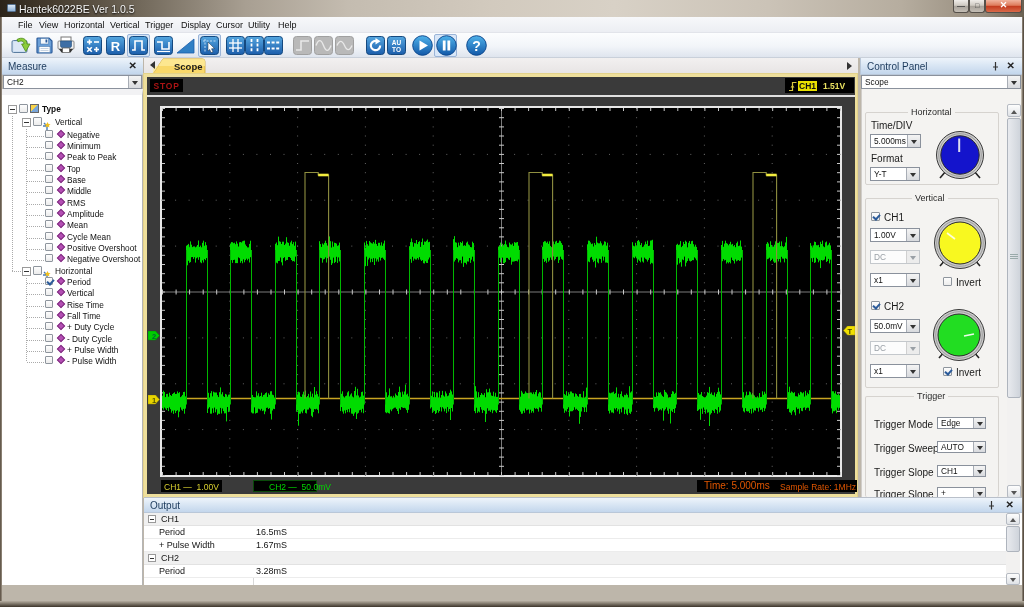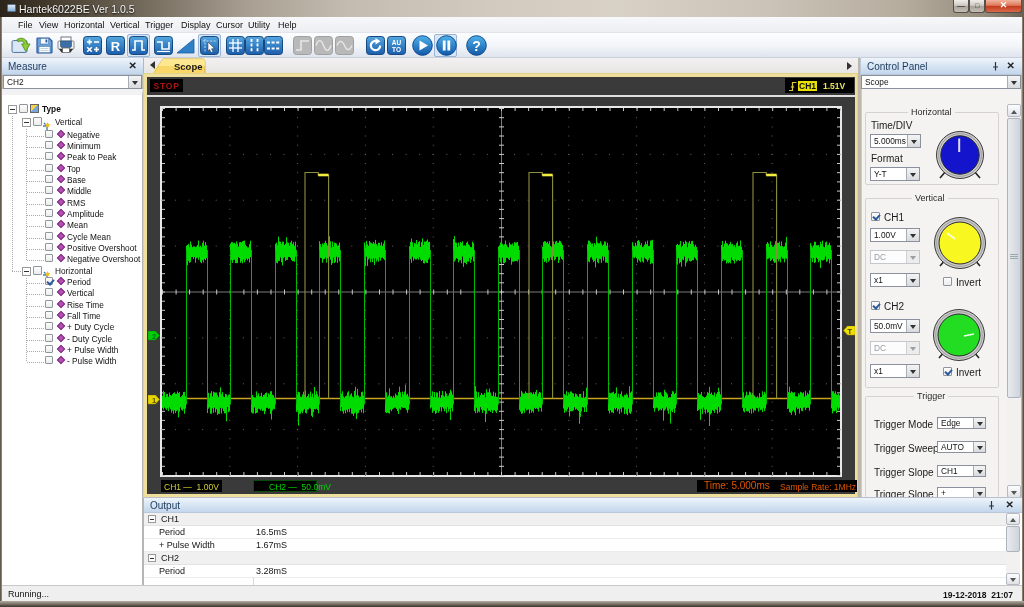--- a/index.html
+++ b/index.html
@@ -703,17 +703,13 @@
     <div class="abs" style="left:253px;top:578px;width:1px;height:7px;background:#d8d8d8"></div>
     <div class="scroll" style="left:1006px;top:513px;width:14px;height:72px">
       <div class="sbtn" style="top:0;height:12px">
         <span class="arr" style="margin:-4px 0 0 -3px;border-bottom:4px solid #555"></span>
       </div>
       <div class="sbtn" style="bottom:0;height:12px">
         <span class="arr" style="margin:-1px 0 0 -3px;border-top:4px solid #555"></span>
       </div>
       <div class="thumb" style="top:13px;height:26px"></div>
     </div>
-    <div class="abs" style="left:2px;top:585px;width:1020px;height:16px;background:#f0eff0;border-top:1px solid #c8c8c8">
-      <span class="abs" style="left:6px;top:3px;font-size:9px;color:#111">Running...</span>
-      <span class="abs" style="left:941px;top:3.5px;font-size:8.5px;color:#111;font-weight:600;white-space:nowrap">19-12-2018&nbsp; 21:07</span>
-    </div>
     <div class="abs" style="left:0;top:601px;width:1024px;height:6px;background:linear-gradient(#b5ada0,#6e665a 60%,#3c342a)"></div>
   </div>
 </body></html>

